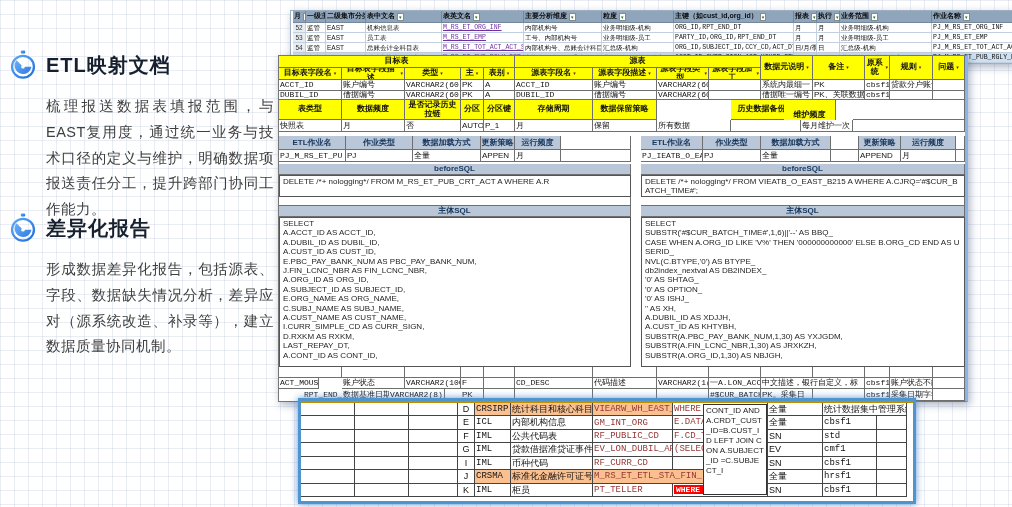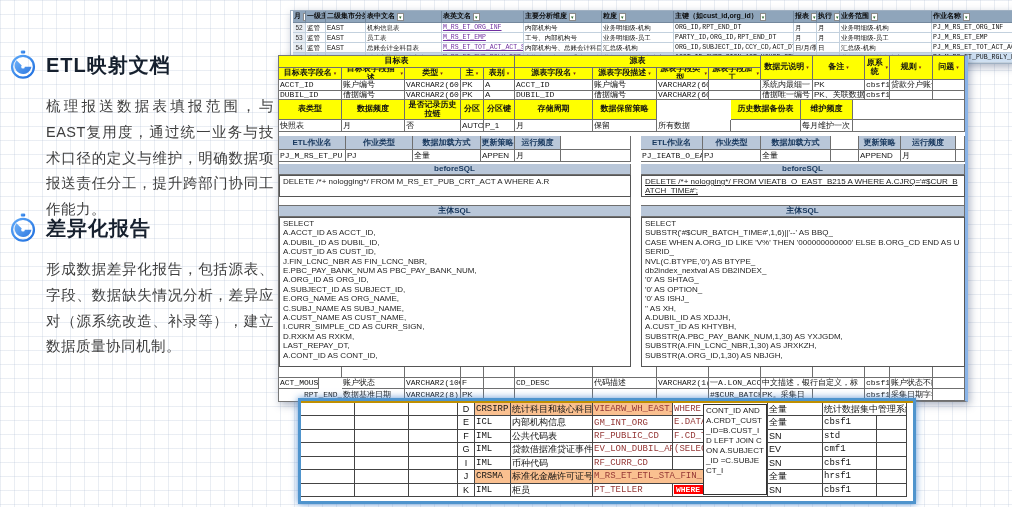--- a/index.html
+++ b/index.html
@@ -206,21 +206,21 @@
       <div class="cell" style="left: 654px; top: 35px; width: 32px; height: 9px;"></div>
       <div class="cell yellow" style="left: 0px; top: 44px; width: 63px; height: 20px;">表类型</div>
       <div class="cell yellow" style="left: 63px; top: 44px; width: 63px; height: 20px;">数据频度</div>
       <div class="cell yellow" style="left: 126px; top: 44px; width: 56px; height: 20px;">是否记录历史拉链</div>
       <div class="cell yellow" style="left: 182px; top: 44px; width: 23px; height: 20px;">分区</div>
       <div class="cell yellow" style="left: 205px; top: 44px; width: 31px; height: 20px;">分区键</div>
       <div class="cell yellow" style="left: 236px; top: 44px; width: 78px; height: 20px;">存储周期</div>
       <div class="cell yellow" style="left: 314px; top: 44px; width: 64px; height: 20px;">数据保留策略</div>
       <div class="cell yellow" style="left: 378px; top: 44px; width: 74px; height: 24px; margin-top: 36px;">保留周期</div>
       <div class="cell yellow" style="left: 452px; top: 44px; width: 70px; height: 20px;">历史数据备份表</div>
-      <div class="cell yellow" style="left: 522px; top: 44px; width: 52px; height: 20px; text-align: right;">维护频度</div>
+      <div class="cell yellow" style="left: 505px; top: 44px; width: 52px; height: 32px; text-align: right;">维护频度</div>
       <div class="cell" style="left: 574px; top: 44px; width: 112px; height: 20px;"></div>
       <div class="cell" style="left: 0px; top: 64px; width: 63px; height: 12px;">快照表</div>
       <div class="cell" style="left: 63px; top: 64px; width: 63px; height: 12px;">月</div>
       <div class="cell" style="left: 126px; top: 64px; width: 56px; height: 12px;">否</div>
       <div class="cell" style="left: 182px; top: 64px; width: 23px; height: 12px;">AUTO</div>
       <div class="cell" style="left: 205px; top: 64px; width: 31px; height: 12px;">P_1</div>
       <div class="cell" style="left: 236px; top: 64px; width: 78px; height: 12px;">月</div>
       <div class="cell" style="left: 314px; top: 64px; width: 64px; height: 12px;">保留</div>
       <div class="cell" style="left: 378px; top: 64px; width: 74px; height: 12px;">所有数据</div>
       <div class="cell" style="left: 452px; top: 64px; width: 70px; height: 12px;"></div>
@@ -250,34 +250,34 @@
       <div class="cell" style="left: 552px; top: 94px; width: 28px; height: 12px;"></div>
       <div class="cell" style="left: 580px; top: 94px; width: 42px; height: 12px;">APPEND</div>
       <div class="cell" style="left: 622px; top: 94px; width: 55px; height: 12px;">月</div>
       <div class="cell" style="left: 677px; top: 80px; width: 9px; height: 14px;"></div>
       <div class="cell" style="left: 677px; top: 94px; width: 9px; height: 12px;"></div>
       <div class="cell band" style="left: 0px; top: 108px; width: 352px; height: 11px;">beforeSQL</div>
       <div class="cell band" style="left: 362px; top: 108px; width: 324px; height: 11px;">beforeSQL</div>
       <div class="sqlbox" style="left: 0px; top: 119px; width: 352px; height: 22px;">
         <div>DELETE /*+ nologging*/ FROM M_RS_ET_PUB_CRT_ACT A WHERE A.R</div>
       </div>
-      <div class="sqlbox" style="left: 362px; top: 119px; width: 324px; height: 22px; text-decoration: underline;">
+      <div class="sqlbox" style="left: 362px; top: 119px; width: 324px; height: 22px;">
         <div>DELETE /*+ nologging*/ FROM VIEATB_O_EAST_B215 A WHERE A.CJRQ='#$CUR_BATCH_TIME#';</div>
       </div>
       <div class="cell" style="left: 0px; top: 141px; width: 352px; height: 9px;"></div>
       <div class="cell" style="left: 362px; top: 141px; width: 324px; height: 9px;"></div>
       <div class="cell band" style="left: 0px; top: 150px; width: 352px; height: 11px;">主体SQL</div>
       <div class="cell band" style="left: 362px; top: 150px; width: 324px; height: 11px;">主体SQL</div>
       <div class="sqlbox" style="left: 0px; top: 161px; width: 352px; height: 150px;">
         <div>SELECT</div>
         <div>A.ACCT_ID AS ACCT_ID,</div>
         <div>A.DUBIL_ID AS DUBIL_ID,</div>
         <div>A.CUST_ID AS CUST_ID,</div>
+        <div>E.PBC_PAY_BANK_NUM AS PBC_PAY_BANK_NUM,</div>
         <div>J.FIN_LCNC_NBR AS FIN_LCNC_NBR,</div>
-        <div>E.PBC_PAY_BANK_NUM AS PBC_PAY_BANK_NUM,</div>
         <div>A.ORG_ID AS ORG_ID,</div>
         <div>A.SUBJECT_ID AS SUBJECT_ID,</div>
         <div>E.ORG_NAME AS ORG_NAME,</div>
         <div>C.SUBJ_NAME AS SUBJ_NAME,</div>
         <div>A.CUST_NAME AS CUST_NAME,</div>
         <div>I.CURR_SIMPLE_CD AS CURR_SIGN,</div>
         <div>D.RXKM AS RXKM,</div>
         <div>LAST_REPAY_DT,</div>
         <div>A.CONT_ID AS CONT_ID,</div>
       </div>
@@ -319,21 +319,21 @@
       <div class="cell mono" style="left: 236px; top: 322px; width: 78px; height: 11px;">CD_DESC</div>
       <div class="cell" style="left: 314px; top: 322px; width: 64px; height: 11px;">代码描述</div>
       <div class="cell mono" style="left: 378px; top: 322px; width: 52px; height: 11px;">VARCHAR2(1(</div>
       <div class="cell mono" style="left: 430px; top: 322px; width: 52px; height: 11px;">一A.LON_ACCT</div>
       <div class="cell" style="left: 482px; top: 322px; width: 104px; height: 11px;">中文描述，银行自定义，标</div>
       <div class="cell mono" style="left: 586px; top: 322px; width: 25px; height: 11px;">cbsf1</div>
       <div class="cell" style="left: 611px; top: 322px; width: 43px; height: 11px;">账户状态不能</div>
       <div class="cell" style="left: 654px; top: 322px; width: 32px; height: 11px;"></div>
       <div class="cell mono" style="left: 0px; top: 333px; width: 63px; height: 12px; margin-left: 24px;">RPT_END_DT</div>
       <div class="cell" style="left: 63px; top: 333px; width: 63px; height: 12px;">数据基准日期</div>
-      <div class="cell mono" style="left: 126px; top: 333px; width: 56px; height: 12px;">VARCHAR2(8)</div>
+      <div class="cell mono" style="left: 110px; top: 333px; width: 56px; height: 12px;">VARCHAR2(8)</div>
       <div class="cell" style="left: 182px; top: 333px; width: 23px; height: 12px;">PK</div>
       <div class="cell" style="left: 205px; top: 333px; width: 31px; height: 12px;"></div>
       <div class="cell mono" style="left: 236px; top: 333px; width: 78px; height: 12px;"></div>
       <div class="cell" style="left: 314px; top: 333px; width: 64px; height: 12px;"></div>
       <div class="cell mono" style="left: 378px; top: 333px; width: 52px; height: 12px;"></div>
       <div class="cell mono" style="left: 430px; top: 333px; width: 52px; height: 12px;">#$CUR_BATCH_T YYYYMMDD，</div>
       <div class="cell" style="left: 482px; top: 333px; width: 52px; height: 12px;">PK。采集日</div>
       <div class="cell" style="left: 534px; top: 333px; width: 52px; height: 12px;"></div>
       <div class="cell mono" style="left: 586px; top: 333px; width: 25px; height: 12px;">cbsf1</div>
       <div class="cell" style="left: 611px; top: 333px; width: 43px; height: 12px;">采集日期字符</div>

